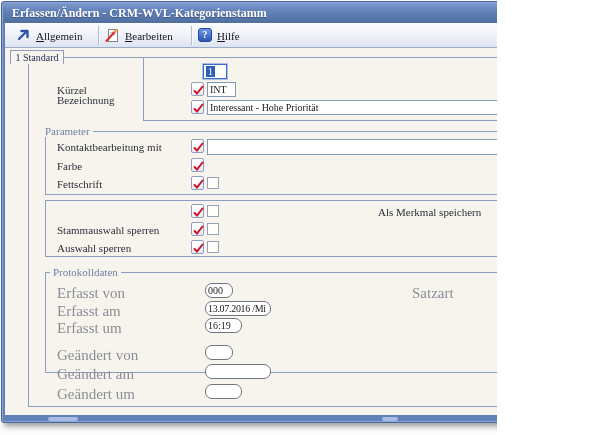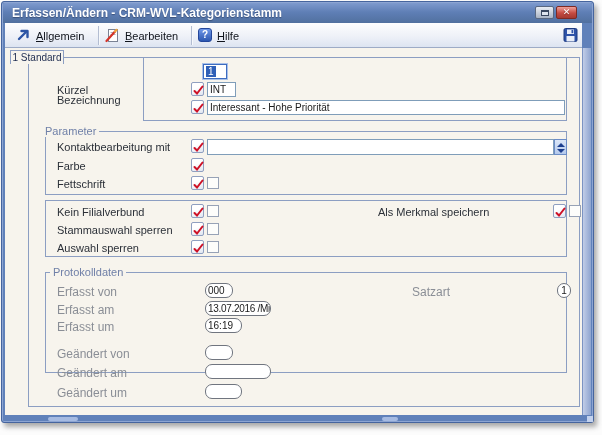--- a/index.html
+++ b/index.html
@@ -1,18 +1,18 @@
 <!DOCTYPE html>
 <html><head>
 <meta charset="utf-8">
 <style>
   * { margin:0; padding:0; box-sizing:border-box; }
   html,body { background:#ffffff; }
   body { font-family:"Liberation Sans","DejaVu Sans",sans-serif; }
-  .screen { position:relative; width:602px; height:435px; overflow:hidden; background:#fcfcfc; }
+  .screen { position:relative; width:497px; height:435px; overflow:hidden; background:#fcfcfc;font-family:Liberation Serif, serif; }
 
   
   .window { position:absolute; left:1px; top:1px; width:593px; height:422px;
             background:#6081ba; border:1px solid #46659e; border-radius:3px;
             box-shadow:3px 4px 5px rgba(70,70,70,.45), inset 0 0 0 1px #8da5d2; }
   .titlebar { position:absolute; left:3px; top:3px; width:589px; height:20px;
               background:linear-gradient(180deg,#7e9acd 0%,#5f7fb6 45%,#51709f 100%);
               border-radius:2px 2px 0 0; }
   .title-text { position:absolute; left:12px; top:6px; font-size:12px; font-weight:bold;
                 color:#ffffff; text-shadow:0 1px 1px rgba(20,30,60,.45); white-space:nowrap; }
@@ -49,21 +49,21 @@
   .frame { position:absolute; border:1px solid #8c9ec2; }
   .group-label { position:absolute; font-size:11px; color:#7080a8; background:#f7f4ed;
                  padding:0 3px; white-space:nowrap; }
 
   .tab { position:absolute; left:10px; top:50px; width:54px; height:14px; background:#f7f4ed;
          border:1px solid #8c9ec2; border-bottom:none; z-index:5;
          font-size:10px; color:#1d2b4f; text-align:center; line-height:13px; }
 
   
   .lbl { position:absolute; font-size:11px; color:#2b3038; white-space:nowrap; }
-  .lblg { position:absolute; font-size:12px; color:#8a8e96; white-space:nowrap; }
+  .lblg { position:absolute; font-size:15px; color:#8a8e96; white-space:nowrap; }
   .tb { position:absolute; height:15px; background:#ffffff; border:1px solid #7f9db9;
         font-size:10px; color:#1a1a1a; padding:1px 2px; line-height:11px; white-space:nowrap; overflow:hidden; }
   .tb-proto { border-color:#70757f;border-radius:7px; }
   .tb-focus { border-color:#3d6cc0; box-shadow:0 0 0 1px #a8c0e8; }
   .sel { background:#2e5fb7; color:#ffffff; padding:0 2px; }
   .chk { position:absolute; width:12px; height:12px; background:#fdfdfb; border:1px solid #97a2b6; }
   .vicon { position:absolute; width:13px; height:14px; border-radius:2px;
            background:linear-gradient(160deg,#ffffff 40%,#dfe5f0); border:1px solid #8f9fc0; }
   .vicon svg { position:absolute; left:0; top:1px; }
   .spin-btn { position:absolute; left:554px; top:139px; width:13px; height:16px;
@@ -168,21 +168,20 @@
   </div>
 
   <div class="lbl" style="left:57px;top:178px">Fettschrift</div>
   <div class="vicon" style="left:191px;top:176px">
     <svg width="13" height="13" viewBox="0 0 13 13">
         <path d="M2.5,7 L5,9.5 L10.5,2.5" stroke="#ce1126" stroke-width="2" fill="none" stroke-linecap="round"></path>
       </svg>
   </div>
   <div class="chk" style="left:207px;top:177px"></div>
 
-  <div class="lbl" style="left:57px;top:206px">Kein Filialverbund</div>
   <div class="vicon" style="left:191px;top:204px">
     <svg width="13" height="13" viewBox="0 0 13 13">
         <path d="M2.5,7 L5,9.5 L10.5,2.5" stroke="#ce1126" stroke-width="2" fill="none" stroke-linecap="round"></path>
       </svg>
   </div>
   <div class="chk" style="left:207px;top:205px"></div>
 
   <div class="lbl" style="left:57px;top:224px">Stammauswahl sperren</div>
   <div class="vicon" style="left:191px;top:222px">
     <svg width="13" height="13" viewBox="0 0 13 13">

